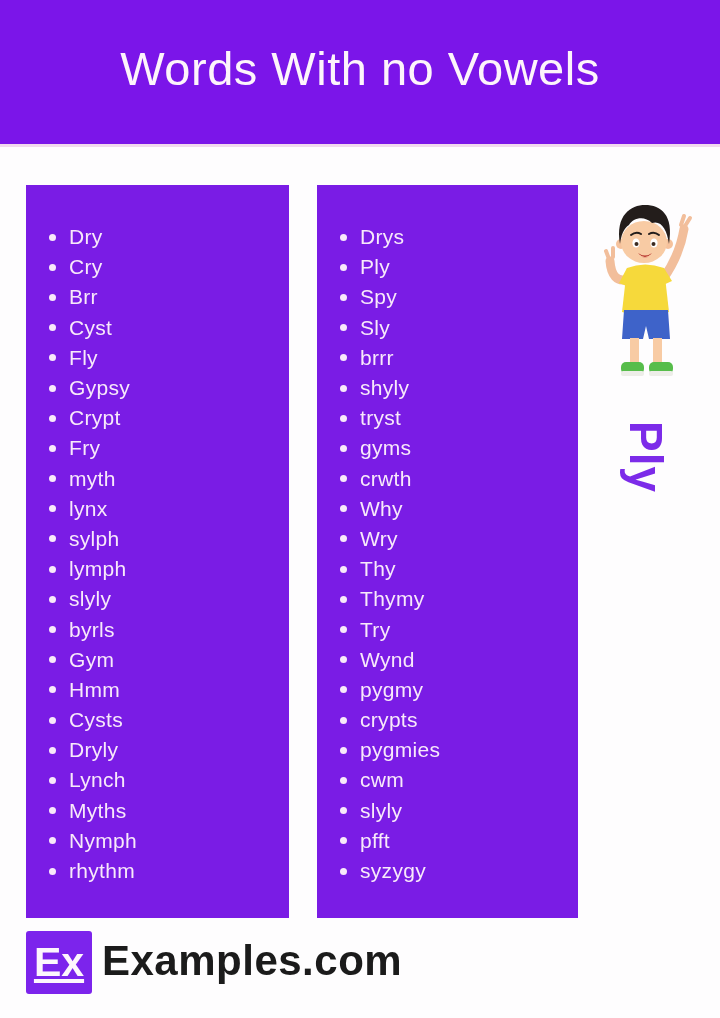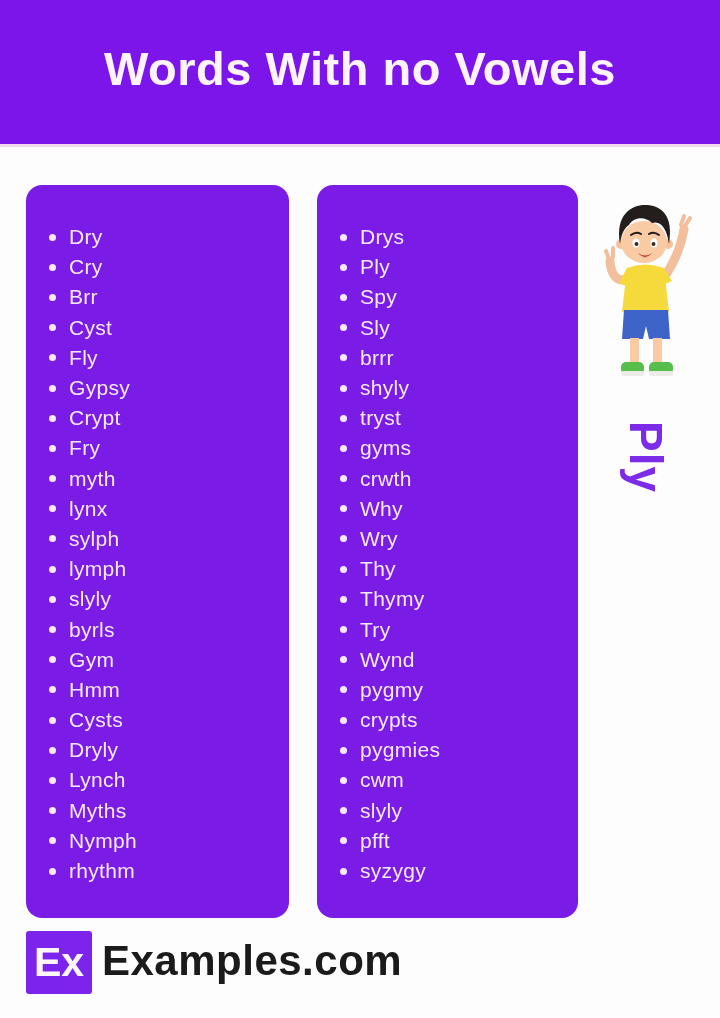--- a/index.html
+++ b/index.html
@@ -13,30 +13,29 @@
   }
 
   
   .banner {
     position:absolute; left:0; top:0; width:720px; height:147px;
     background:#7B15E9;
     border-bottom:3px solid #F2D9EE;
     display:flex; align-items:center; justify-content:center;
   }
   .banner h1 {
-    color:#FDF4FB; font-size:47px; font-weight:700; letter-spacing:0.5px;
+    color:#FDF4FB; font-size:47px; font-weight:400; letter-spacing:0.5px;
     transform:translateY(-4px);
     text-align:center;
   }
 
   
   .panel {
     position:absolute; top:185px; height:733px;
     background:#7A1CE5;
-    border-radius:16px;
   }
   .panel.left  { left:26px;  width:263px; }
   .panel.right { left:317px; width:261px; }
   .word-list { list-style:none; padding:37px 8px 0 23px; }
   .word-list li {
     display:flex; align-items:center; height:30.2px;
     color:#F8E9FA; font-size:21px; font-weight:500; letter-spacing:0.3px;
   }
   .dot {
     width:7px; height:7px; border-radius:50%;
@@ -50,21 +49,21 @@
     display:flex; align-items:center; justify-content:center;
     transform:rotate(90deg);
     color:#7C2BE9; font-size:46px; font-weight:800; letter-spacing:1px;
   }
 
   
   .logo-badge {
     position:absolute; left:26px; top:931px; width:66px; height:63px;
     background:#7C24EC; border-radius:3px;
     display:flex; align-items:center; justify-content:center;
-    color:#FDF6FD; font-size:41px; font-weight:700;
+    color:#FDF6FD; font-size:41px; font-weight:700;text-decoration:underline;
   }
   .brand {
     position:absolute; left:102px; top:937px;
     font-size:42px; font-weight:700; color:#1B1B1B; letter-spacing:0.5px;
   }
 </style>
 </head>
 <body>
 
 <header class="banner">

